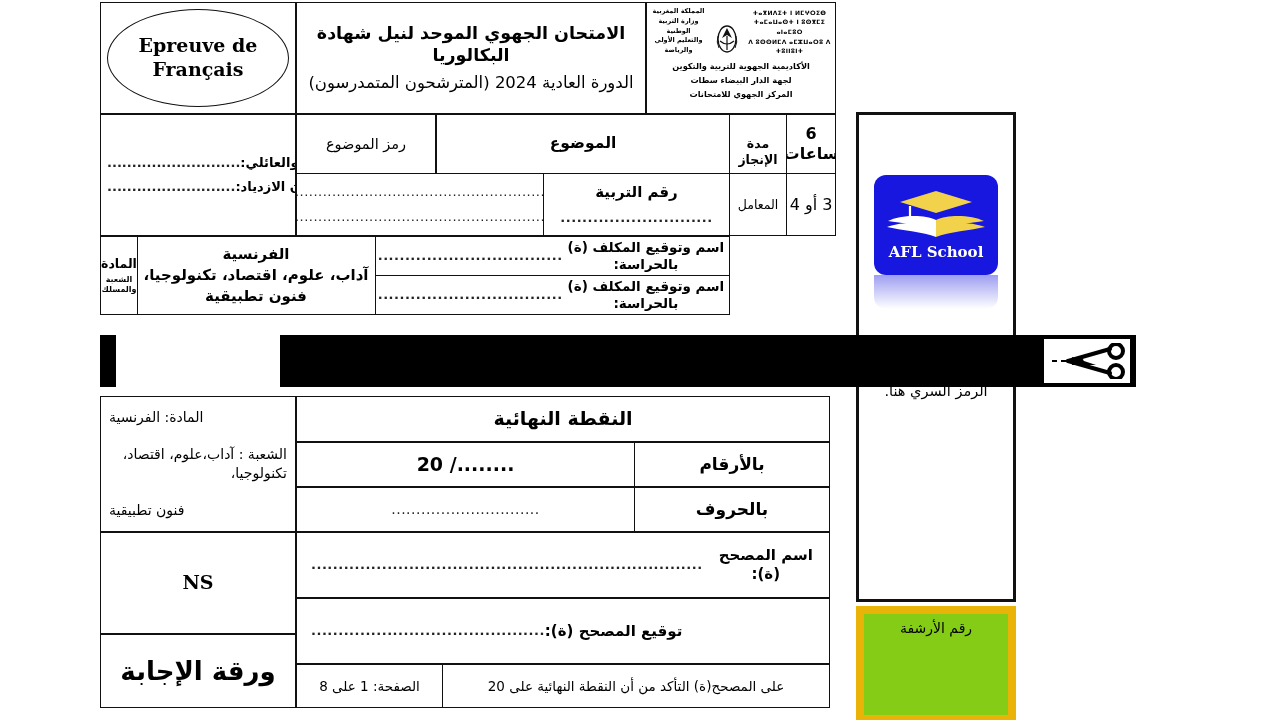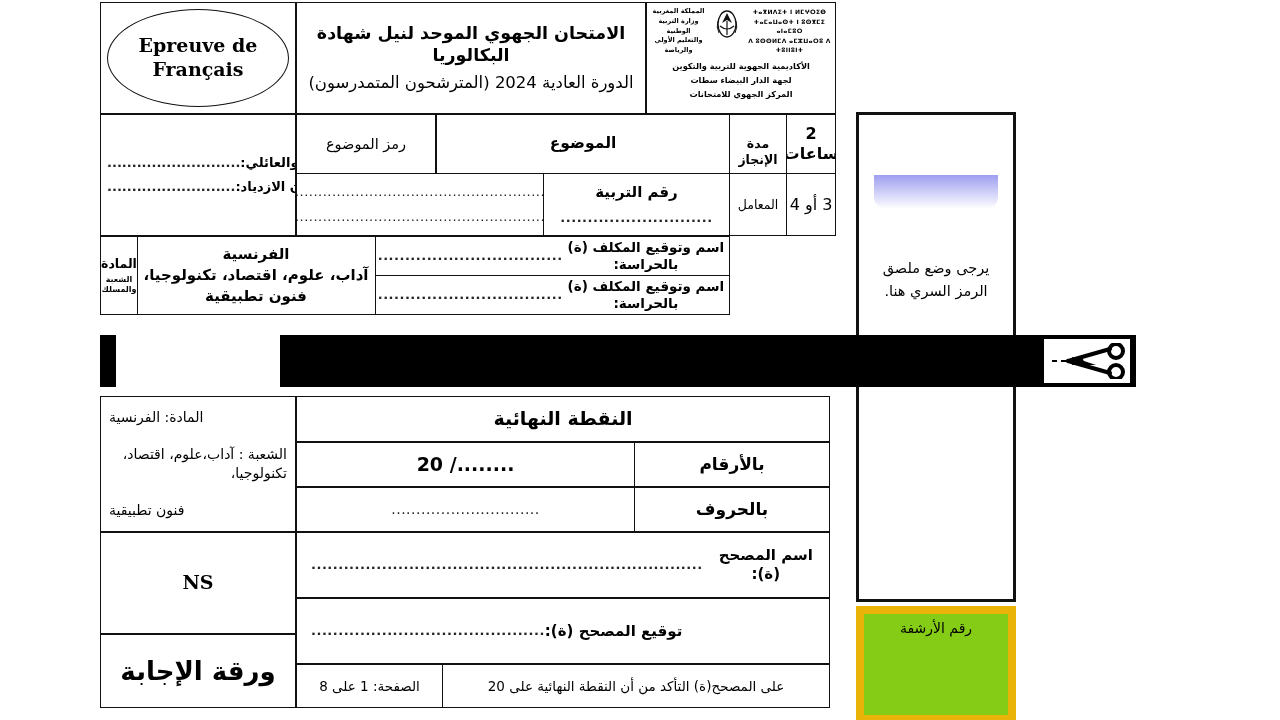--- a/index.html
+++ b/index.html
@@ -57,21 +57,21 @@
     color: #222;
   }
 
   
   #ministry-box {
     left: 546px; top: 0px; width: 190px; height: 112px;
     flex-direction: column; justify-content: flex-start;
     padding-top: 4px;
   }
   .min-top {
-    display: flex; flex-direction: row-reverse; align-items: flex-start;
+    display: flex; flex-direction: row-reverse; align-items: flex-end;
     justify-content: center; gap: 4px; width: 100%;
     margin-bottom: 3px;
   }
   .min-ar-lines {
     font-size: 6.5px; line-height: 1.5; text-align: center; font-weight: bold;
     direction: rtl;
   }
   .min-tif-lines {
     font-size: 6px; line-height: 1.6; text-align: center; font-weight: bold;
     direction: ltr; letter-spacing: .3px;
@@ -250,21 +250,21 @@
         <div id="title-line1">الامتحان الجهوي الموحد لنيل شهادة البكالوريا</div>
         <div id="title-line2">الدورة العادية 2024 (المترشحون المتمدرسون)</div>
       </div>
 
       <div class="cell" id="epreuve-box">
         <div class="ellipse">
           <span id="epreuve-label">Epreuve de Français</span>
         </div>
       </div>
 
-      <div class="cell ar" id="duree-val">2 ساعات</div>
+      <div class="cell ar" id="duree-val">6 ساعات</div>
       <div class="cell ar" id="duree-lab">مدة الإنجاز</div>
       <div class="cell ar" id="code-lab">رمز الموضوع</div>
       <div class="cell ar bold" id="sujet-lab">الموضوع</div>
 
       <div class="cell ar" id="coef-val">3 أو 4</div>
       <div class="cell ar" id="coef-lab">المعامل</div>
       <div class="cell ar" id="numexam">
         <span>رقم التربية</span>
         <span class="dots">............................</span>
       </div>
@@ -295,20 +295,34 @@
         <div>آداب، علوم، اقتصاد، تكنولوجيا،</div>
         <div>فنون تطبيقية</div>
       </div>
       <div class="cell ar" id="matiere-lab">
         <div class="l1">المادة</div>
         <div class="l2">الشعبة والمسلك</div>
       </div>
 
       <div id="secret-box">
         <div id="logo-wrap">
+          <div id="afl-logo">
+            <svg class="cap" width="76" height="30" viewBox="0 0 76 30">
+              <polygon points="38,2 74,13 38,24 2,13" fill="#f2d24a"></polygon>
+              <path d="M12,17 L12,28" stroke="#ffffff" stroke-width="2.2" fill="none"></path>
+              <circle cx="12" cy="29" r="2.2" fill="#ffffff"></circle>
+            </svg>
+            <svg class="book" width="104" height="28" viewBox="0 0 104 28">
+              <path d="M52,7 C40,1 16,2 4,8 C16,10 40,12 52,17 Z" fill="#ffffff"></path>
+              <path d="M52,7 C64,1 88,2 100,8 C88,10 64,12 52,17 Z" fill="#f2d24a"></path>
+              <path d="M52,13 C40,8 16,9 3,14 C16,17 40,19 52,24 Z" fill="#ffffff"></path>
+              <path d="M52,13 C64,8 88,9 101,14 C88,17 64,19 52,24 Z" fill="#f2d24a"></path>
+            </svg>
+            <div id="afl-name">AFL School</div>
+          </div>
           <div id="logo-reflection"></div>
         </div>
         <div id="secret-note">
           <div>يرجى وضع ملصق</div>
           <div>الرمز السري هنا.</div>
         </div>
       </div>
 
       <div id="archive-box">
         <span id="archive-label">رقم الأرشفة</span>

